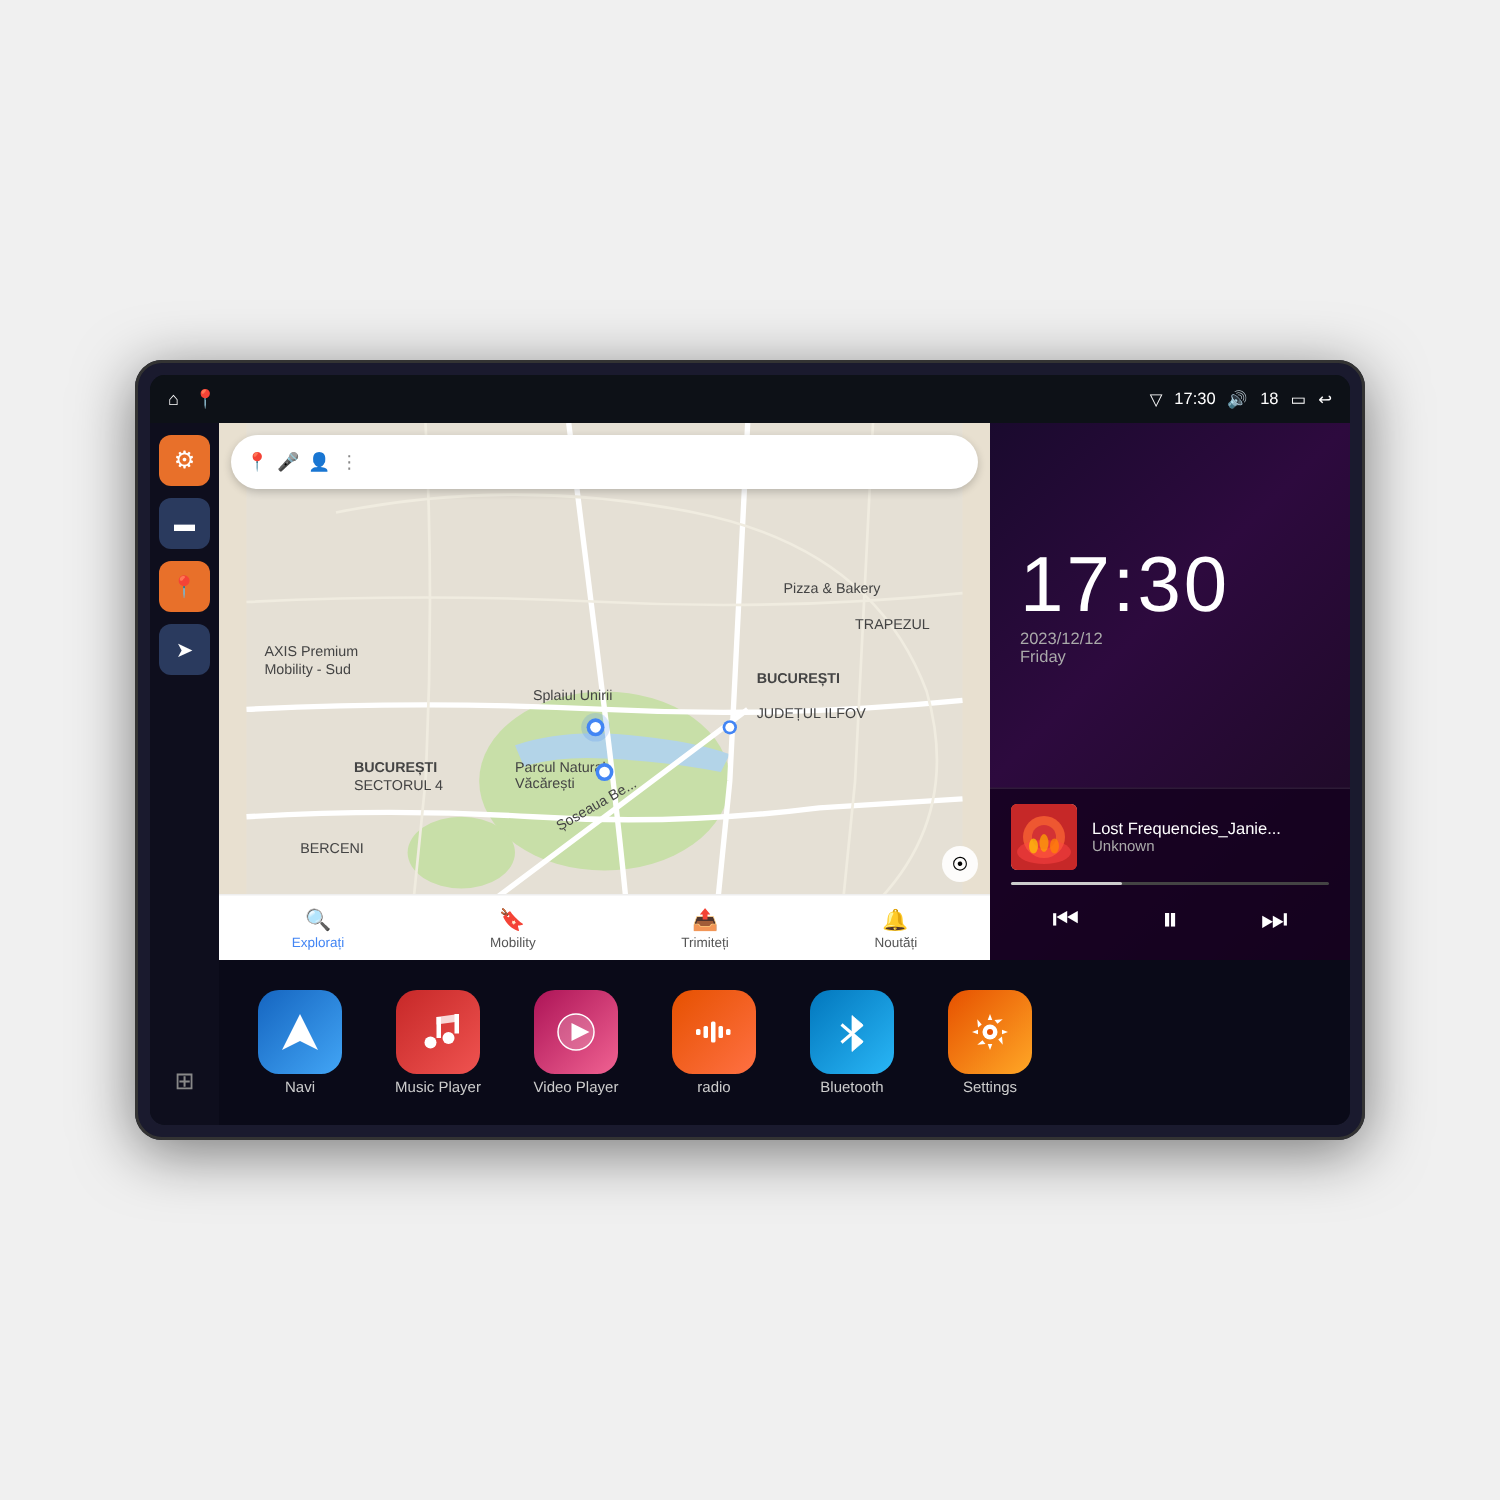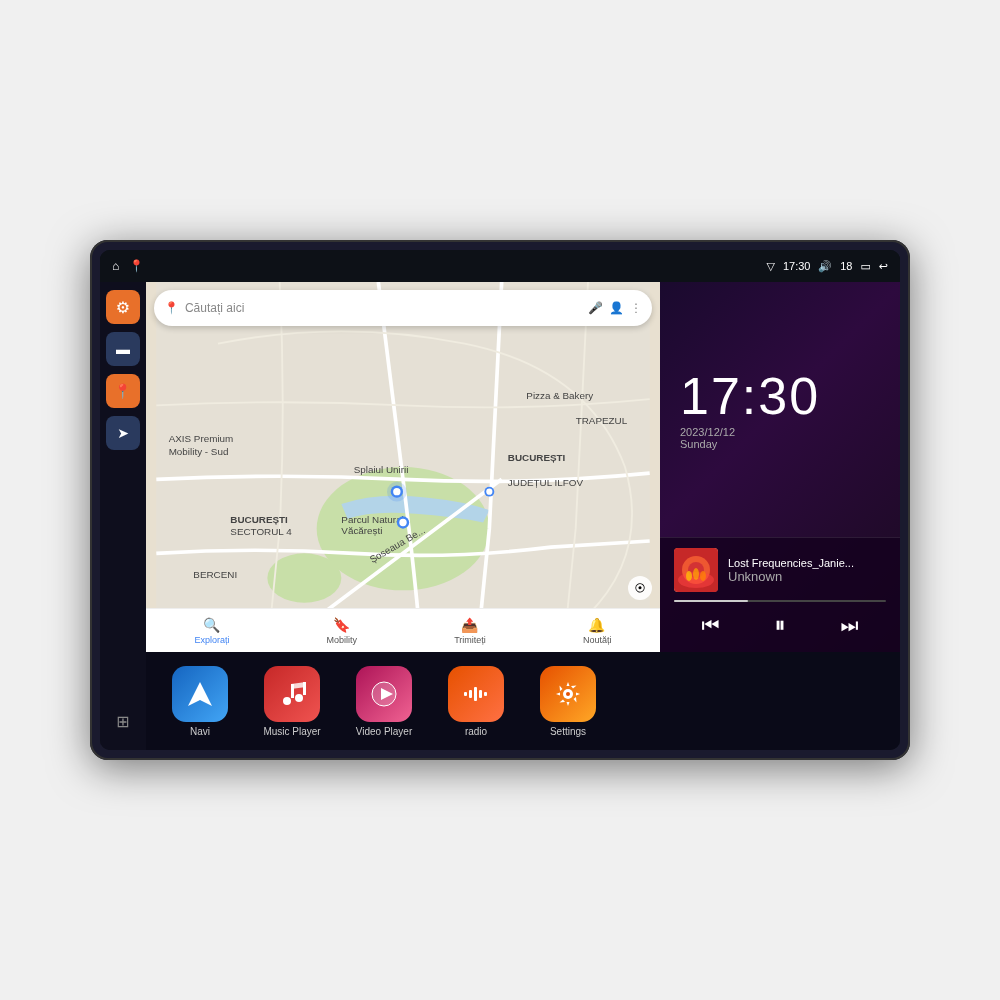--- a/index.html
+++ b/index.html
@@ -225,39 +225,39 @@
       overflow: hidden;
     }
     .music-text { flex: 1; overflow: hidden; }
     .music-title {
       font-size: 11px;
       color: #fff;
       white-space: nowrap;
       overflow: hidden;
       text-overflow: ellipsis;
     }
-    .music-artist { font-size: 13px; color: #aaa; }
+    .music-artist { font-size: 10px; color: #aaa; }
     .music-controls {
       display: flex;
       justify-content: space-around;
       align-items: center;
     }
     .ctrl-btn {
       color: #fff;
       font-size: 20px;
       cursor: pointer;
       background: none;
       border: none;
       padding: 4px;
     }
     .ctrl-btn.play { font-size: 22px; }
 
     
     .app-grid-section {
-      height: 98px;
+      height: 110px;
       background: rgba(10, 10, 25, 0.97);
       display: flex;
       align-items: center;
       padding: 0 10px;
       gap: 4px;
       flex-shrink: 0;
     }
 
     .app-item {
       display: flex;
@@ -371,21 +371,20 @@
       </div>
 
       <div class="center-area">
 
         <div class="top-section">
 
           <div class="map-panel">
 
             <div class="map-search-bar">
               <span class="map-search-icon">📍</span>
-              <span class="map-search-text">Căutați aici</span>
               <span style="font-size:12px;color:#888;">🎤</span>
               <span style="font-size:12px;color:#888;">👤</span>
               <span style="font-size:12px;color:#888;">⋮</span>
             </div>
 
             <div class="map-svg-container">
               <svg width="100%" height="100%" viewBox="0 0 400 300" xmlns="http://www.w3.org/2000/svg">
 
                 <rect width="400" height="300" class="map-bg"></rect>
 
@@ -454,21 +453,21 @@
               </div>
             </div>
           </div>
 
           <div class="right-panel">
 
             <div class="clock-section">
               <div class="clock-time">17:30</div>
               <div class="clock-date">
                 <span>2023/12/12</span><br>
-                <span>Sunday</span>
+                <span>Friday</span>
               </div>
             </div>
 
             <div class="music-section">
               <div class="music-info">
                 <div class="album-art">
                   <svg width="44" height="44" viewBox="0 0 44 44">
                     <rect width="44" height="44" fill="#c62828"></rect>
                     <circle cx="22" cy="22" r="14" fill="#ff6b35" opacity="0.7"></circle>
                     <circle cx="22" cy="22" r="8" fill="#cc2936" opacity="0.8"></circle>
@@ -538,20 +537,32 @@
                 <rect x="13" y="8" width="3" height="14" fill="white" rx="1"></rect>
                 <rect x="18" y="11" width="3" height="8" fill="white" rx="1"></rect>
                 <rect x="23" y="13" width="3" height="4" fill="white" rx="1"></rect>
                 <rect x="8" y="11" width="3" height="8" fill="white" rx="1"></rect>
                 <rect x="3" y="13" width="3" height="4" fill="white" rx="1"></rect>
               </svg>
             </div>
             <span class="app-label">radio</span>
           </div>
 
+          <div class="app-item">
+            <div class="app-icon blue2">
+              <svg width="30" height="30" viewBox="0 0 30 30">
+
+                <path d="M15 4 L22 10 L15 16 L15 4 Z" fill="white" stroke="white" stroke-width="0.5"></path>
+                <path d="M15 16 L22 22 L15 28 L15 16 Z" fill="white" stroke="white" stroke-width="0.5"></path>
+                <line x1="8" y1="10" x2="22" y2="22" stroke="white" stroke-width="2"></line>
+                <line x1="8" y1="22" x2="22" y2="10" stroke="white" stroke-width="2"></line>
+              </svg>
+            </div>
+            <span class="app-label">Bluetooth</span>
+          </div>
 
 
           <div class="app-item">
             <div class="app-icon orange2">
               <svg width="30" height="30" viewBox="0 0 30 30">
                 <circle cx="15" cy="15" r="5" fill="white"></circle>
                 <path d="M15 3 L16.5 7 L13.5 7 Z" fill="white"></path>
                 <path d="M15 27 L16.5 23 L13.5 23 Z" fill="white"></path>
                 <path d="M3 15 L7 16.5 L7 13.5 Z" fill="white"></path>
                 <path d="M27 15 L23 16.5 L23 13.5 Z" fill="white"></path>

